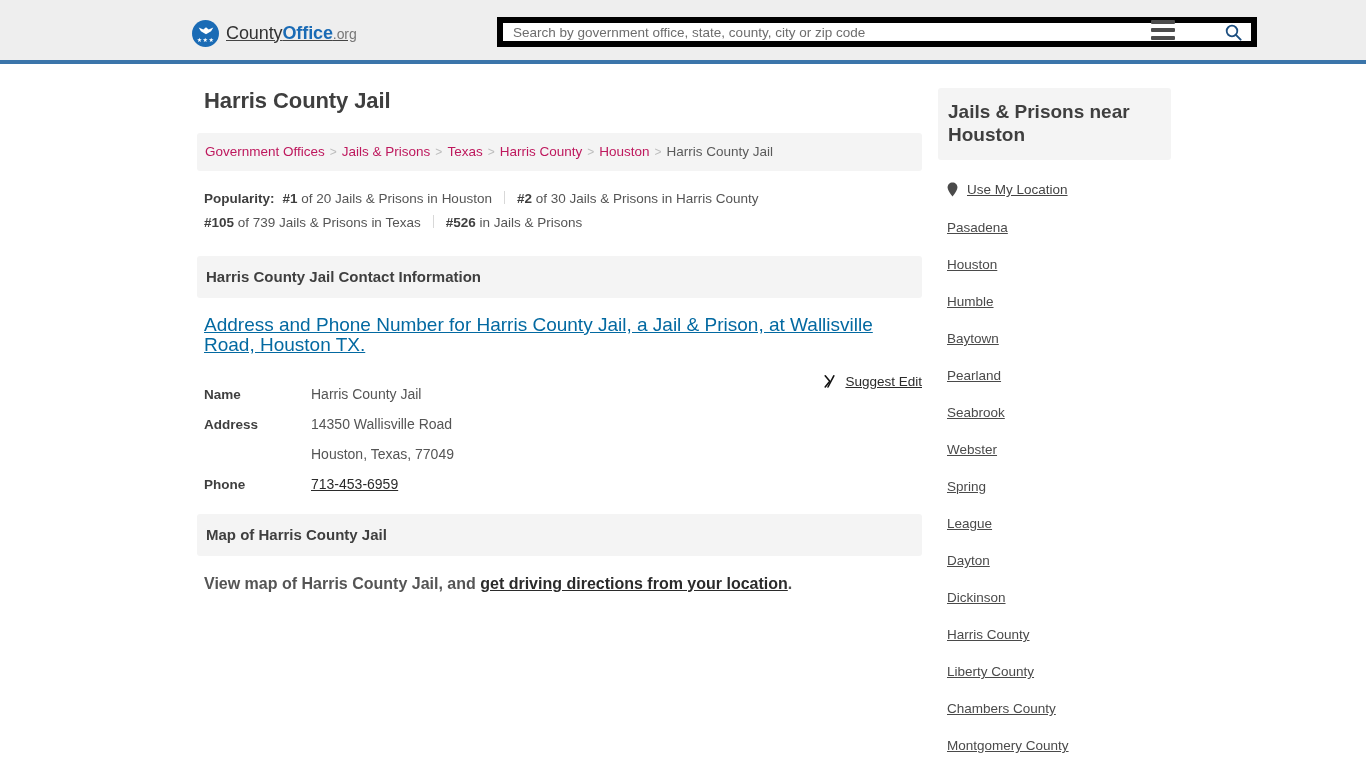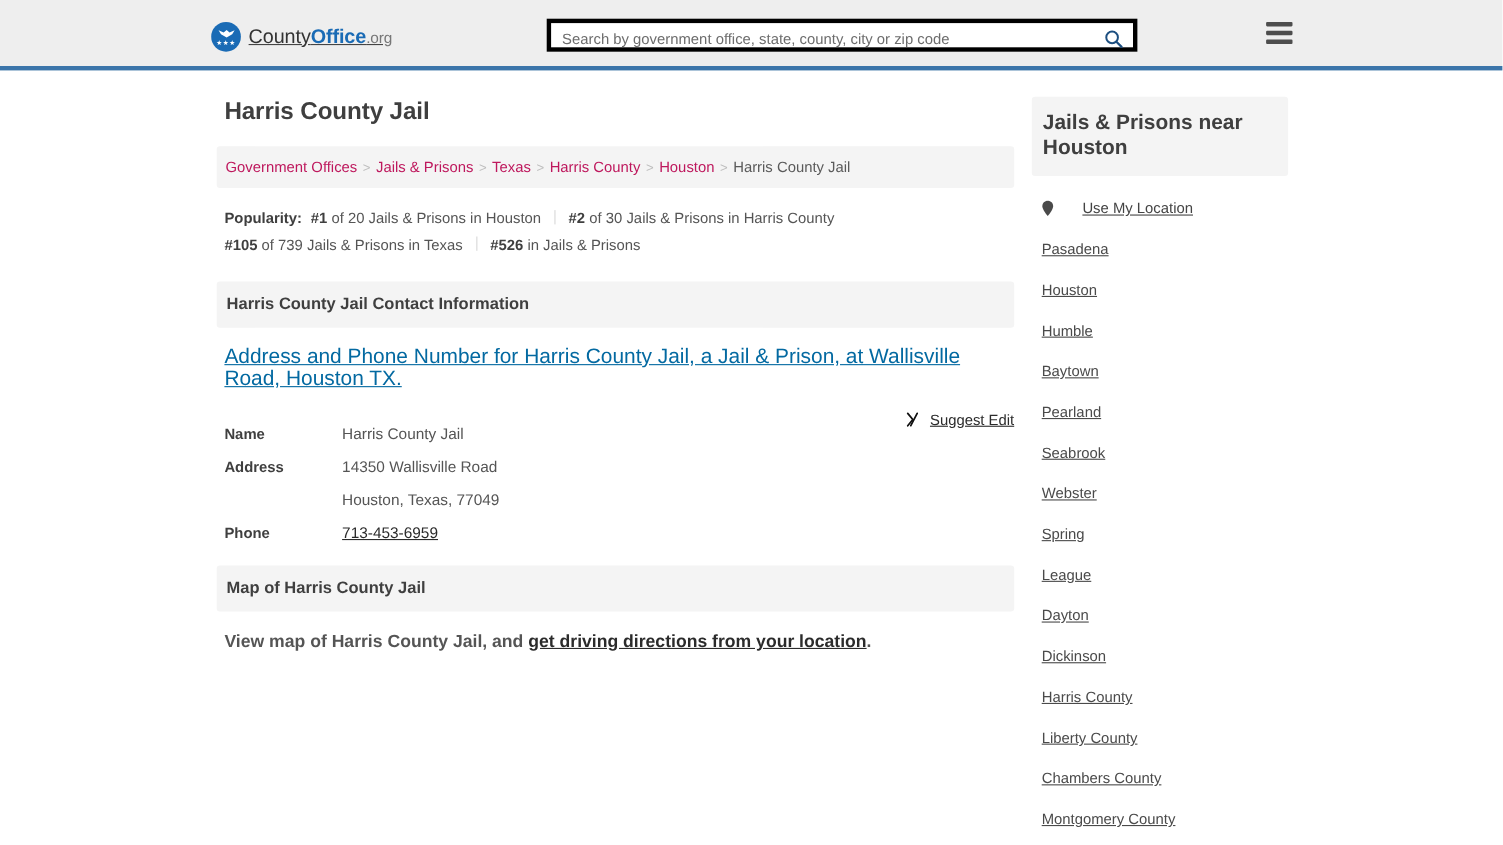--- a/index.html
+++ b/index.html
@@ -59,25 +59,25 @@
     letter-spacing: -0.1px;
     text-decoration: underline;
   }
   .logo-text .t1 { color: #333333; }
   .logo-text .t2 { color: #1a6bb5; font-weight: bold; }
   .logo-text .t3 { color: #777777; font-size: 14px; }
 
   .search-wrap {
     position: absolute;
     left: 497px; top: 17px;
-    width: 537px; height: 30px;
+    width: 760px; height: 30px;
     background: #ffffff;
-    border: 4px solid #000000;
+    border: 6px solid #000000;
     display: flex;
-    align-items: flex-start;
+    align-items: center;
   }
   .search-input {
     flex: 1;
     height: 28px;
     border: 0;
     outline: 0;
     padding: 0 10px;
     font-family: "Liberation Sans", sans-serif;
     font-size: 13.5px;
     color: #555555;
@@ -249,21 +249,21 @@
     padding: 12px 10px 14px 10px;
     font-size: 19px;
     line-height: 23px;
     font-weight: bold;
     color: #3f3f3f;
     width: 233px;
   }
   .use-location {
     display: flex;
     align-items: center;
-    gap: 26px;
+    gap: 9px;
     margin-top: 22px;
     padding-left: 9px;
     font-size: 13.5px;
     cursor: pointer;
   }
   .use-location .ul-label {
     color: #444444;
     text-decoration: underline;
   }
   .near-list {

